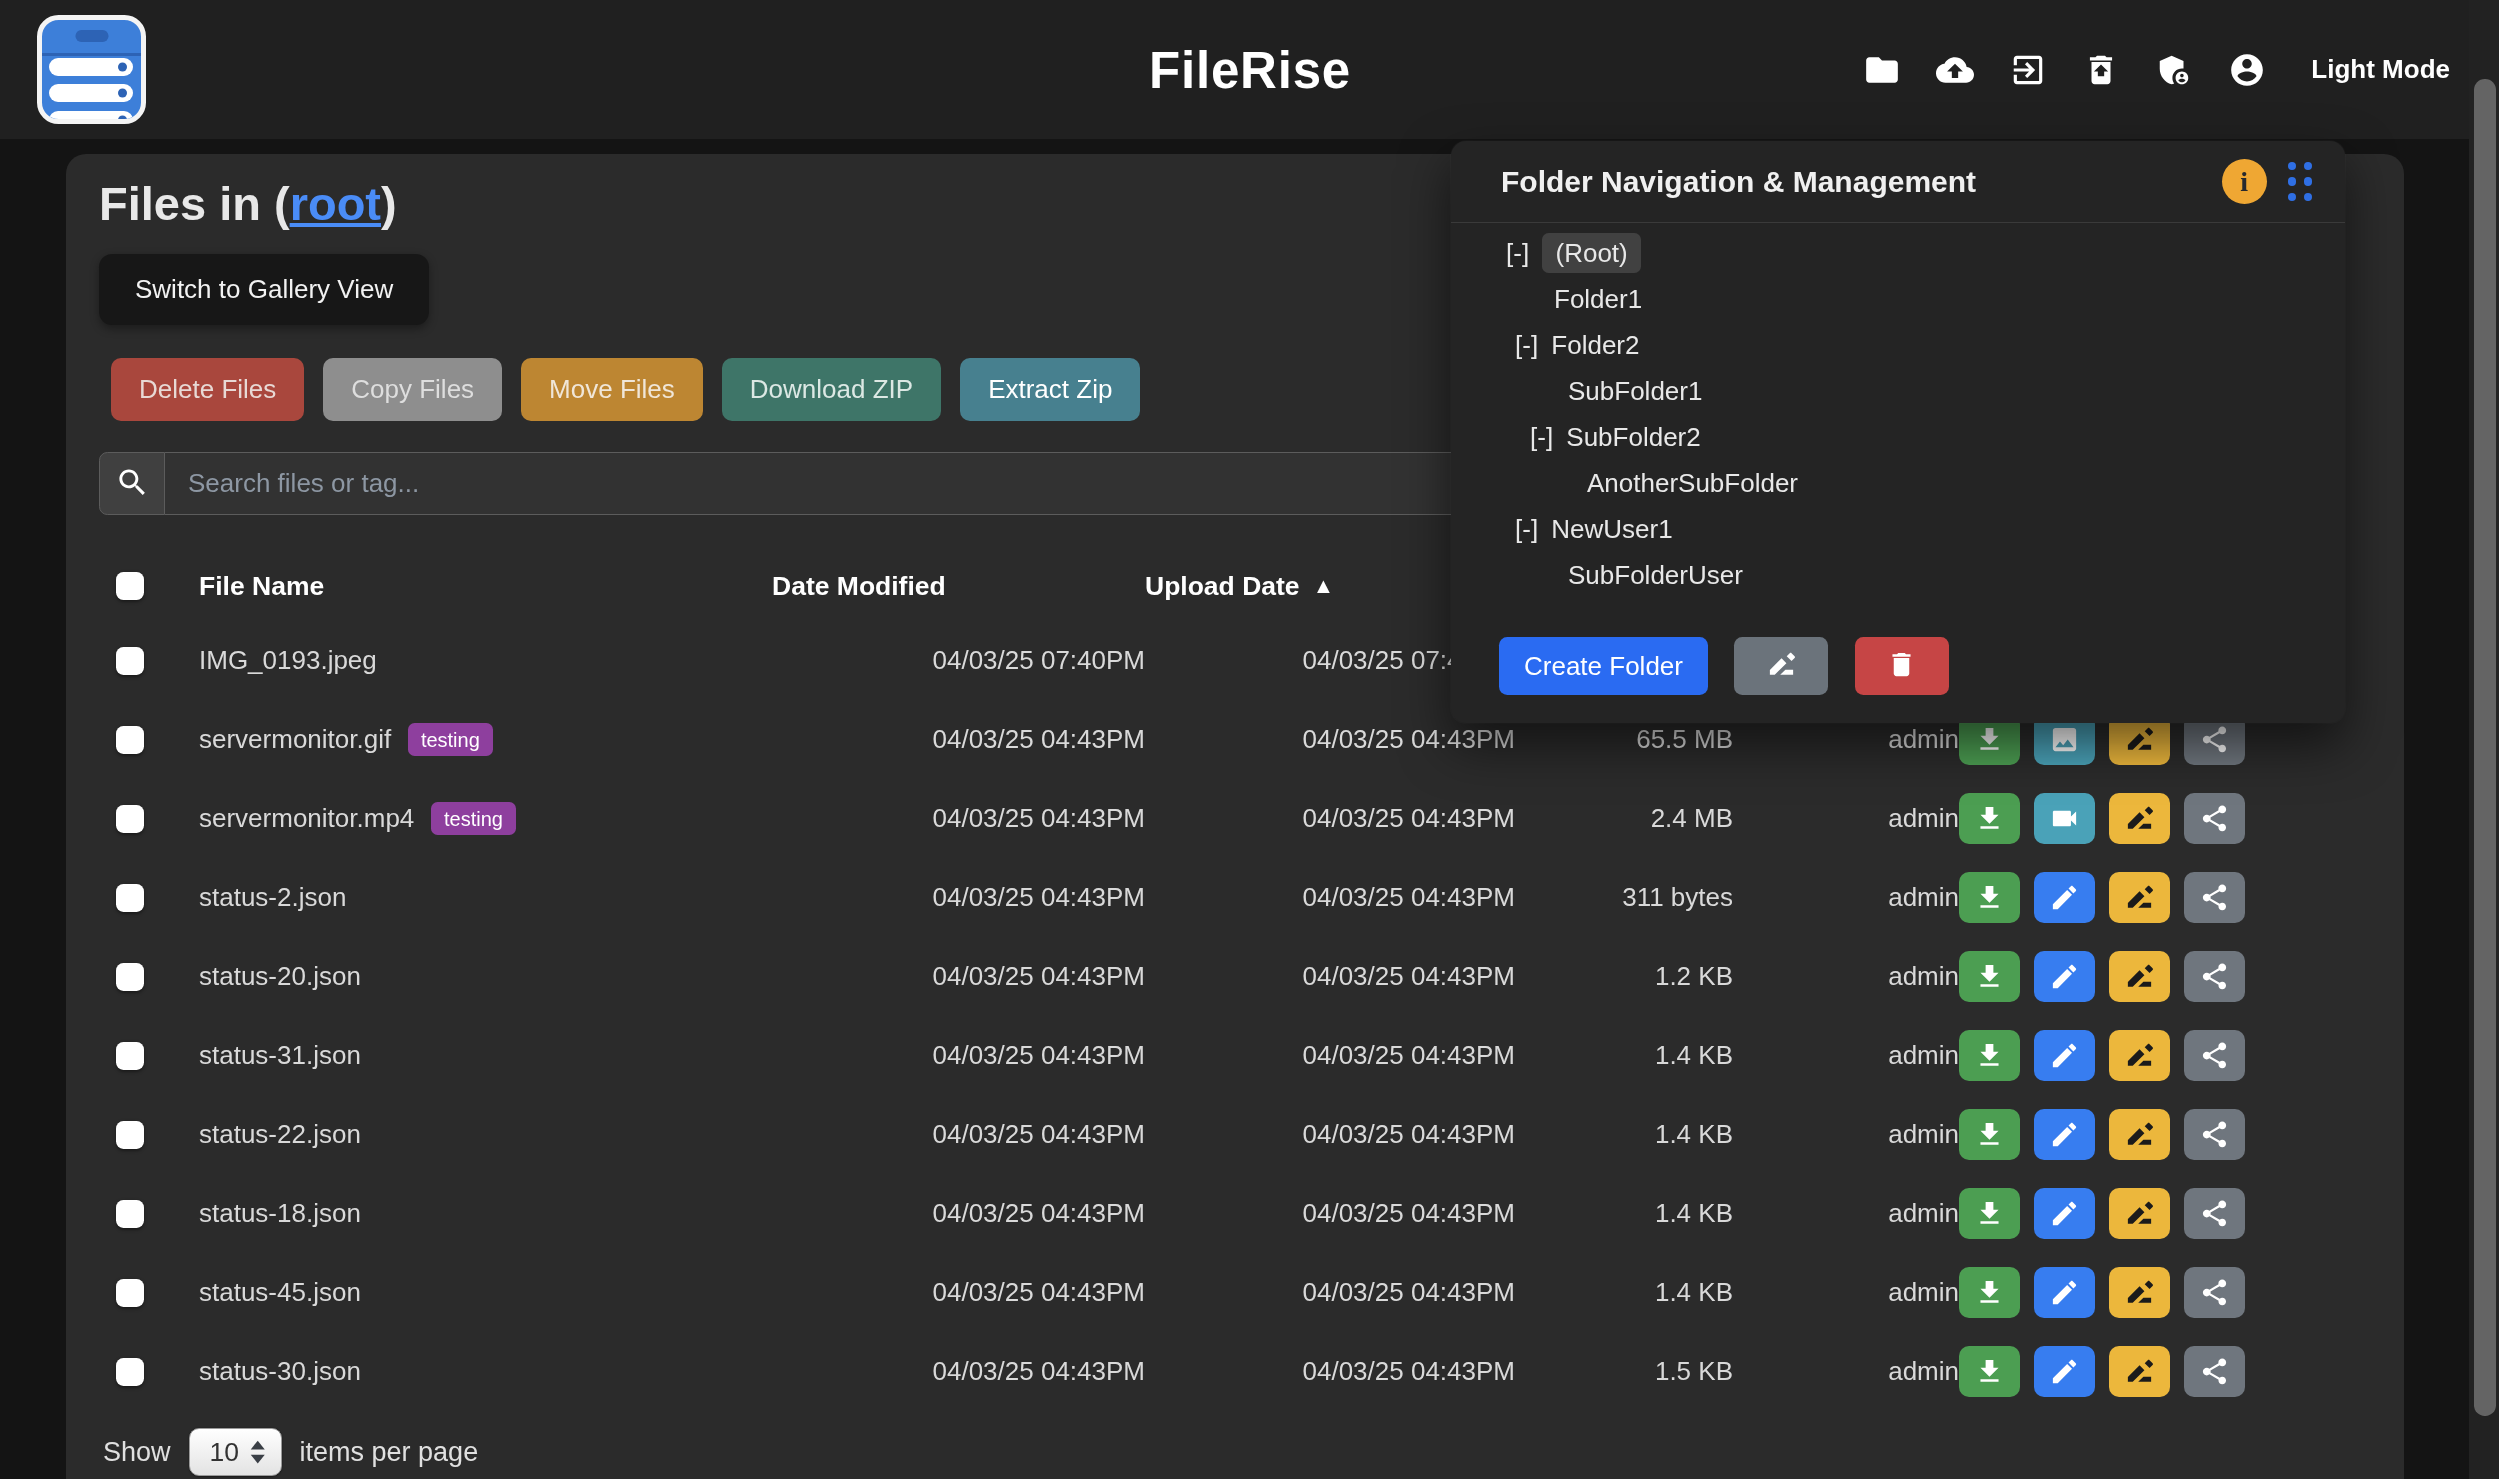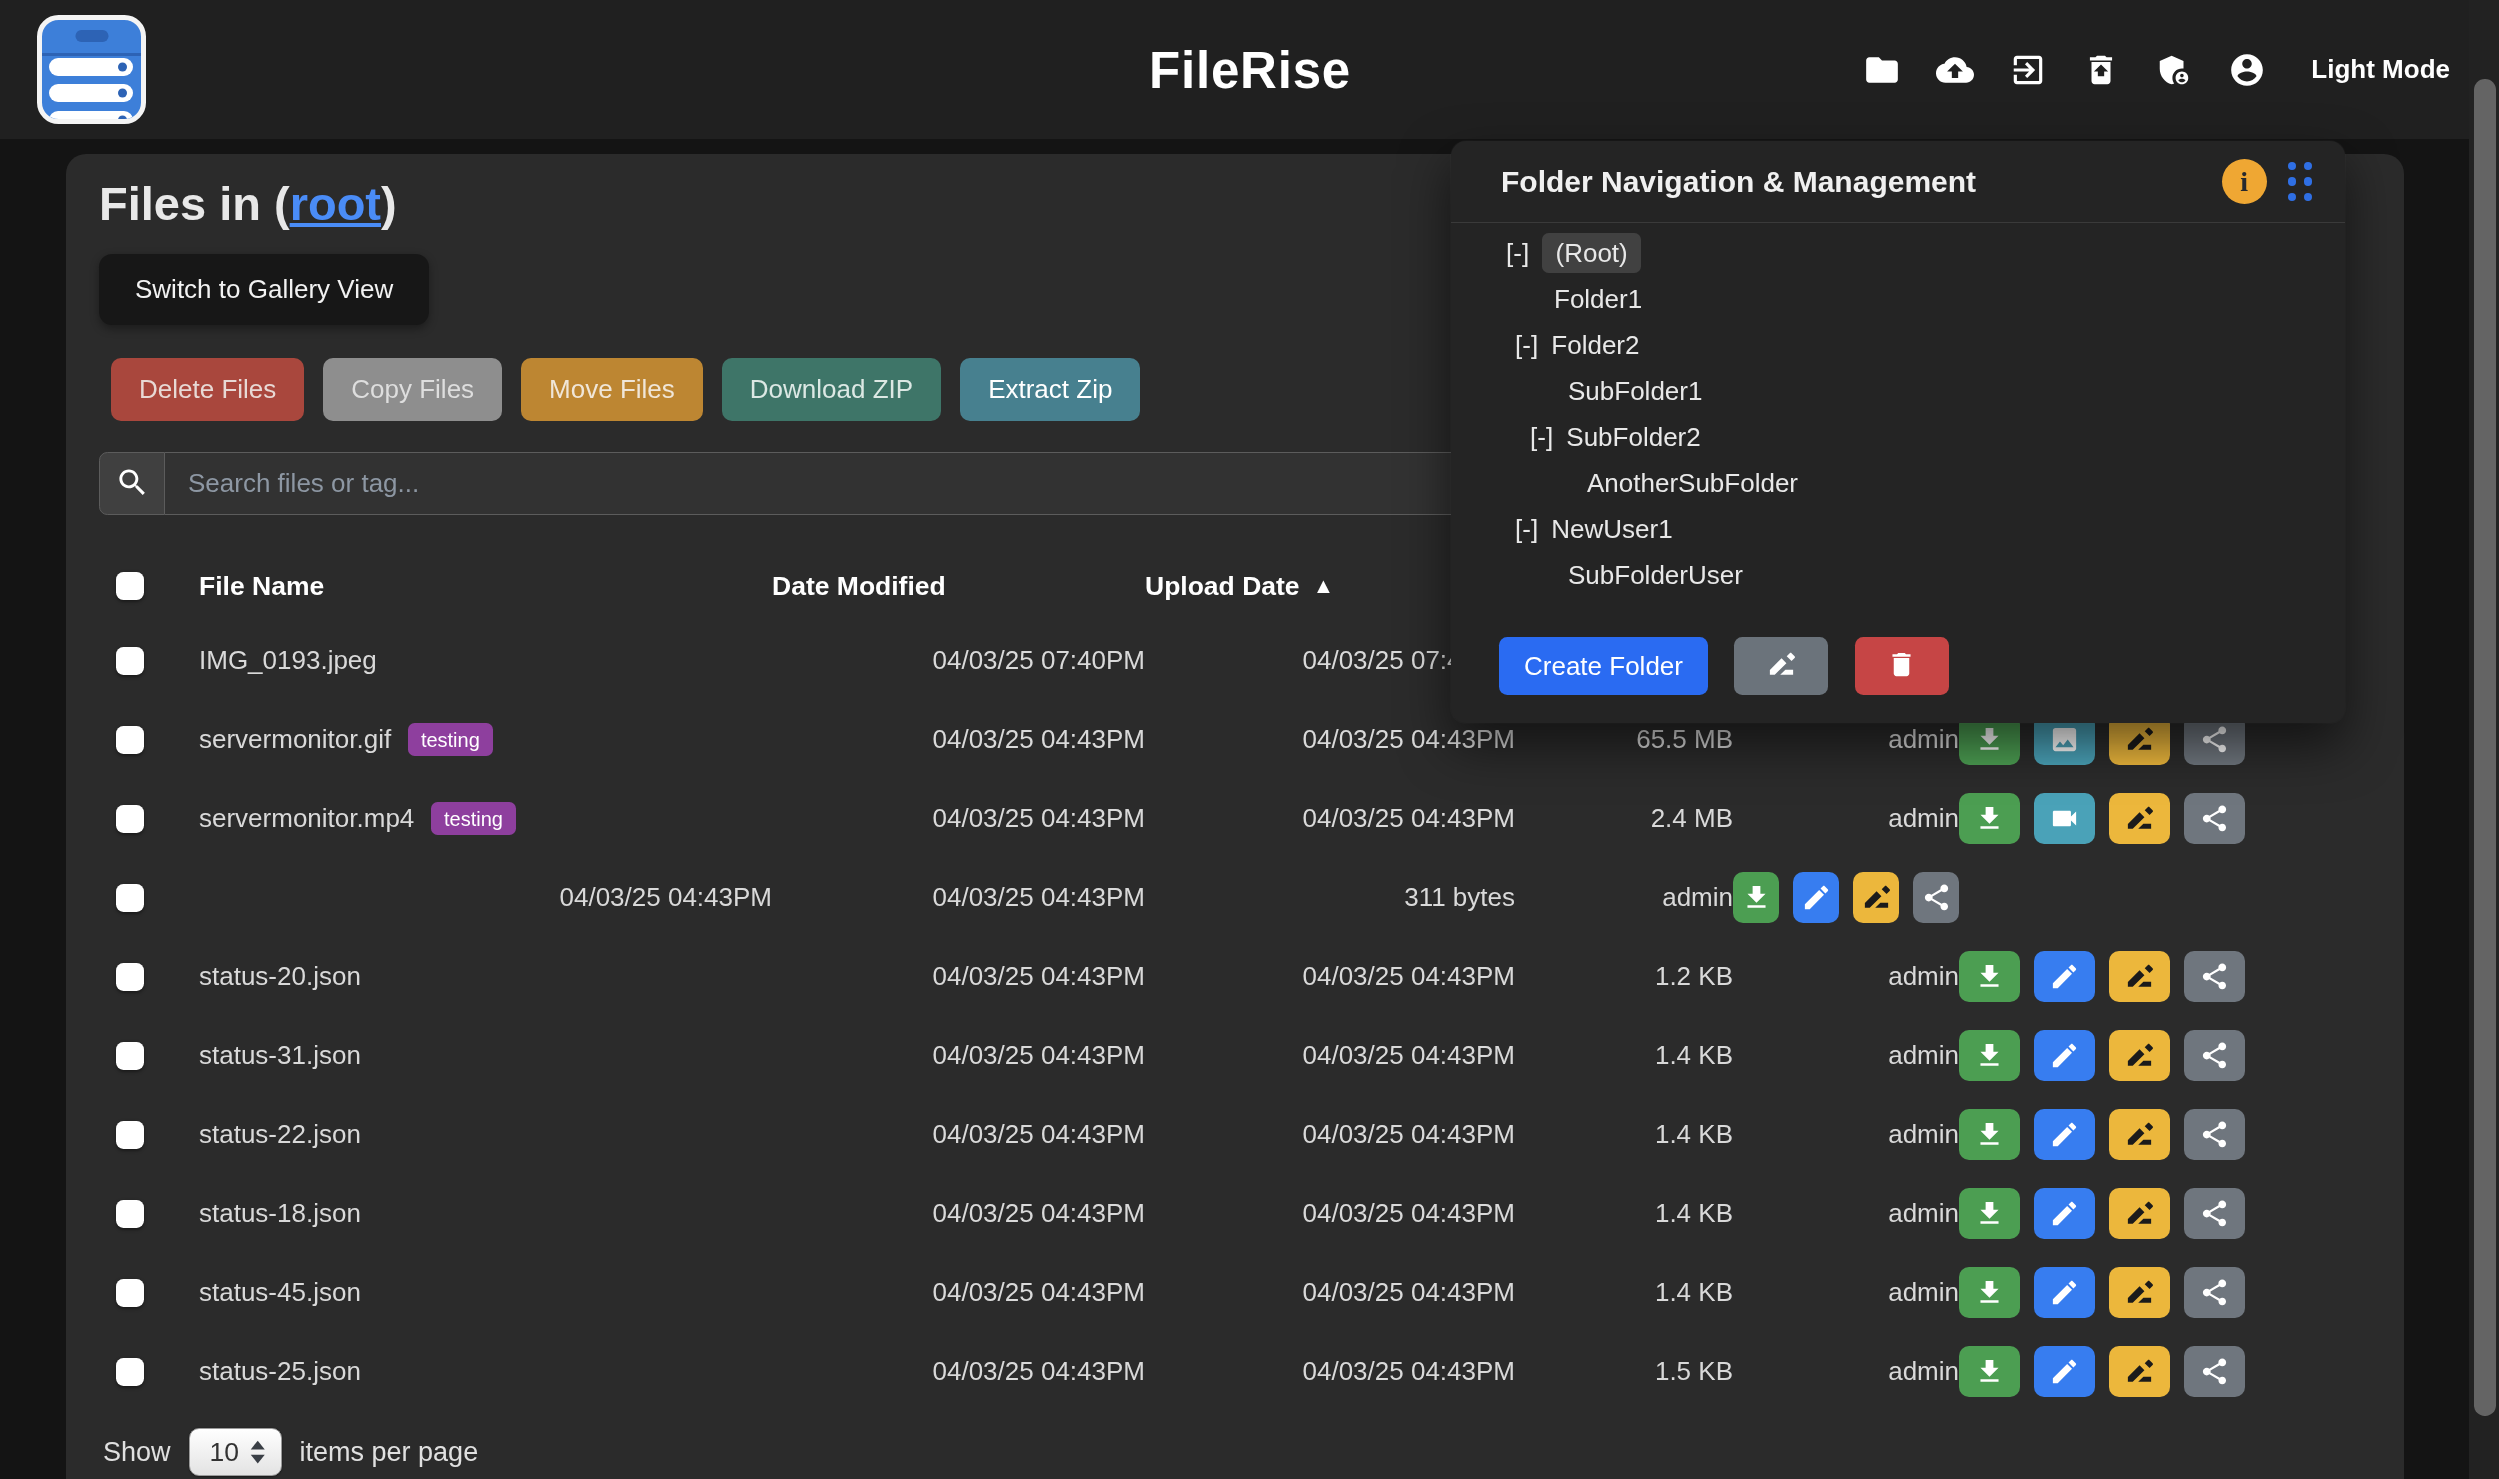--- a/index.html
+++ b/index.html
@@ -339,20 +339,23 @@
             <svg viewBox="0 0 24 24" style="width: 31px; height: 31px;">
               <path d="M18 16.08c-.76 0-1.44.3-1.96.77L8.91 12.7c.05-.23.09-.46.09-.7s-.04-.47-.09-.7l7.05-4.11c.54.5 1.25.81 2.04.81 1.66 0 3-1.34 3-3s-1.34-3-3-3-3 1.34-3 3c0 .24.04.47.09.7L8.04 9.81C7.5 9.31 6.79 9 6 9c-1.66 0-3 1.34-3 3s1.34 3 3 3c.79 0 1.5-.31 2.04-.81l7.12 4.16c-.05.21-.08.43-.08.65 0 1.61 1.31 2.92 2.92 2.92 1.61 0 2.92-1.31 2.92-2.92s-1.31-2.92-2.92-2.92z"></path>
             </svg>
           </button>
         </div>
       </div>
       <div class="tbl-row">
         <div>
           <div class="cb"></div>
         </div>
+        <div class="cell name-cell">
+          <span>status-2.json</span>
+        </div>
         <div class="cell">04/03/25 04:43PM</div>
         <div class="cell">04/03/25 04:43PM</div>
         <div class="cell">311 bytes</div>
         <div class="cell">admin</div>
         <div class="actions-cell">
           <button class="act-btn" style="background: rgb(76, 158, 82);">
             <svg viewBox="0 0 24 24" style="width: 31px; height: 31px;">
               <path d="M19 9h-4V3H9v6H5l7 7 7-7zM5 18v2h14v-2H5z"></path>
             </svg>
           </button>
@@ -541,21 +544,21 @@
               <path d="M18 16.08c-.76 0-1.44.3-1.96.77L8.91 12.7c.05-.23.09-.46.09-.7s-.04-.47-.09-.7l7.05-4.11c.54.5 1.25.81 2.04.81 1.66 0 3-1.34 3-3s-1.34-3-3-3-3 1.34-3 3c0 .24.04.47.09.7L8.04 9.81C7.5 9.31 6.79 9 6 9c-1.66 0-3 1.34-3 3s1.34 3 3 3c.79 0 1.5-.31 2.04-.81l7.12 4.16c-.05.21-.08.43-.08.65 0 1.61 1.31 2.92 2.92 2.92 1.61 0 2.92-1.31 2.92-2.92s-1.31-2.92-2.92-2.92z"></path>
             </svg>
           </button>
         </div>
       </div>
       <div class="tbl-row">
         <div>
           <div class="cb"></div>
         </div>
         <div class="cell name-cell">
-          <span>status-25.json</span>
+          <span>status-30.json</span>
         </div>
         <div class="cell">04/03/25 04:43PM</div>
         <div class="cell">04/03/25 04:43PM</div>
         <div class="cell">1.5 KB</div>
         <div class="cell">admin</div>
         <div class="actions-cell">
           <button class="act-btn" style="background: rgb(76, 158, 82);">
             <svg viewBox="0 0 24 24" style="width: 31px; height: 31px;">
               <path d="M19 9h-4V3H9v6H5l7 7 7-7zM5 18v2h14v-2H5z"></path>
             </svg>

